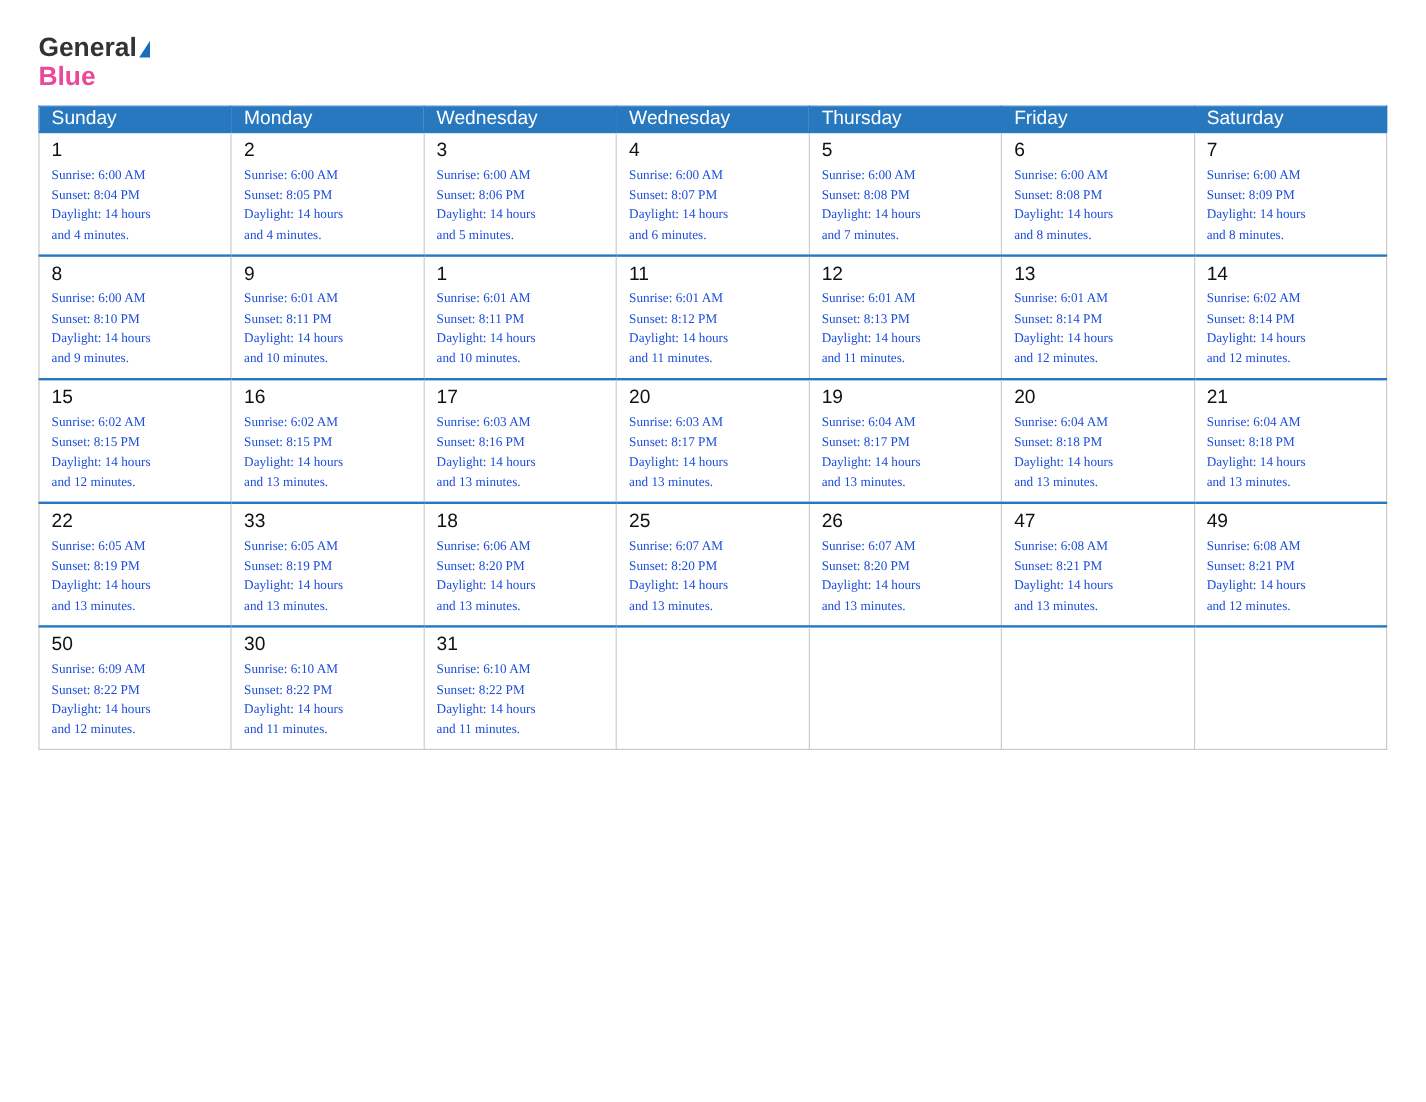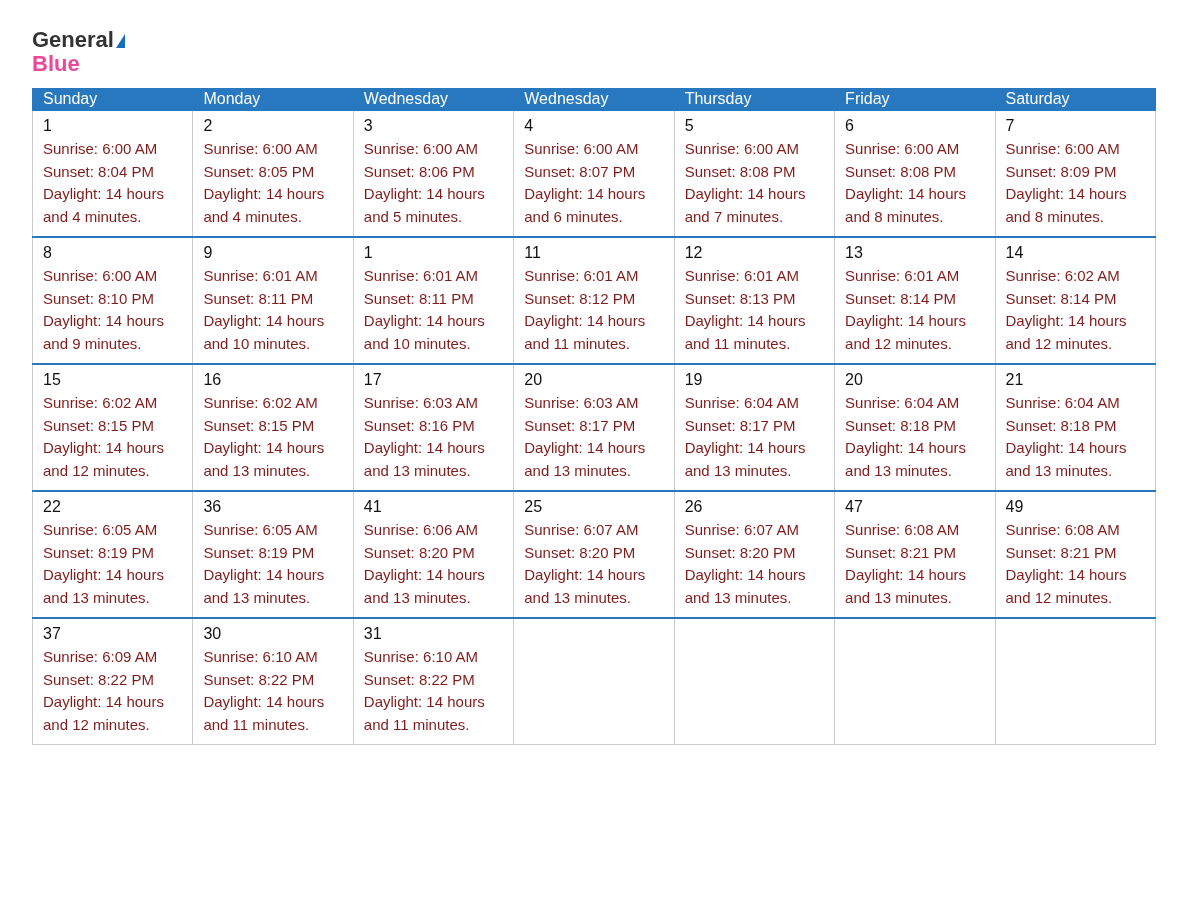--- a/index.html
+++ b/index.html
@@ -82,23 +82,24 @@
       background: #fff;
     }
     .day-num {
       font-size: 16px;
       font-weight: normal;
       color: #111;
       display: block;
       margin-bottom: 3px;
     }
     .day-info {
-      font-size: 15px;
+      font-size: 11px;
       line-height: 1.5;
-      color: #7f1d1d;
+      color: #1d4ed8;
+      font-family: Liberation Serif, serif;
     }
     .empty-cell {
       border-top: 2px solid #2878c0;
       background: #fff;
     }
   </style>
 </head>
 <body>
 
 <div class="header-row">
@@ -218,25 +219,25 @@
         <span class="day-num">21</span>
         <div class="day-info">Sunrise: 6:04 AM<br>Sunset: 8:18 PM<br>Daylight: 14 hours <br>and 13 minutes.</div>
       </td>
       </tr>
       <tr>
         <td>
         <span class="day-num">22</span>
         <div class="day-info">Sunrise: 6:05 AM<br>Sunset: 8:19 PM<br>Daylight: 14 hours <br>and 13 minutes.</div>
       </td>
         <td>
-        <span class="day-num">36</span>
+        <span class="day-num">33</span>
         <div class="day-info">Sunrise: 6:05 AM<br>Sunset: 8:19 PM<br>Daylight: 14 hours <br>and 13 minutes.</div>
       </td>
         <td>
-        <span class="day-num">41</span>
+        <span class="day-num">18</span>
         <div class="day-info">Sunrise: 6:06 AM<br>Sunset: 8:20 PM<br>Daylight: 14 hours <br>and 13 minutes.</div>
       </td>
         <td>
         <span class="day-num">25</span>
         <div class="day-info">Sunrise: 6:07 AM<br>Sunset: 8:20 PM<br>Daylight: 14 hours <br>and 13 minutes.</div>
       </td>
         <td>
         <span class="day-num">26</span>
         <div class="day-info">Sunrise: 6:07 AM<br>Sunset: 8:20 PM<br>Daylight: 14 hours <br>and 13 minutes.</div>
       </td>
@@ -244,21 +245,21 @@
         <span class="day-num">47</span>
         <div class="day-info">Sunrise: 6:08 AM<br>Sunset: 8:21 PM<br>Daylight: 14 hours <br>and 13 minutes.</div>
       </td>
         <td>
         <span class="day-num">49</span>
         <div class="day-info">Sunrise: 6:08 AM<br>Sunset: 8:21 PM<br>Daylight: 14 hours <br>and 12 minutes.</div>
       </td>
       </tr>
       <tr>
         <td>
-        <span class="day-num">37</span>
+        <span class="day-num">50</span>
         <div class="day-info">Sunrise: 6:09 AM<br>Sunset: 8:22 PM<br>Daylight: 14 hours <br>and 12 minutes.</div>
       </td>
         <td>
         <span class="day-num">30</span>
         <div class="day-info">Sunrise: 6:10 AM<br>Sunset: 8:22 PM<br>Daylight: 14 hours <br>and 11 minutes.</div>
       </td>
         <td>
         <span class="day-num">31</span>
         <div class="day-info">Sunrise: 6:10 AM<br>Sunset: 8:22 PM<br>Daylight: 14 hours <br>and 11 minutes.</div>
       </td>

